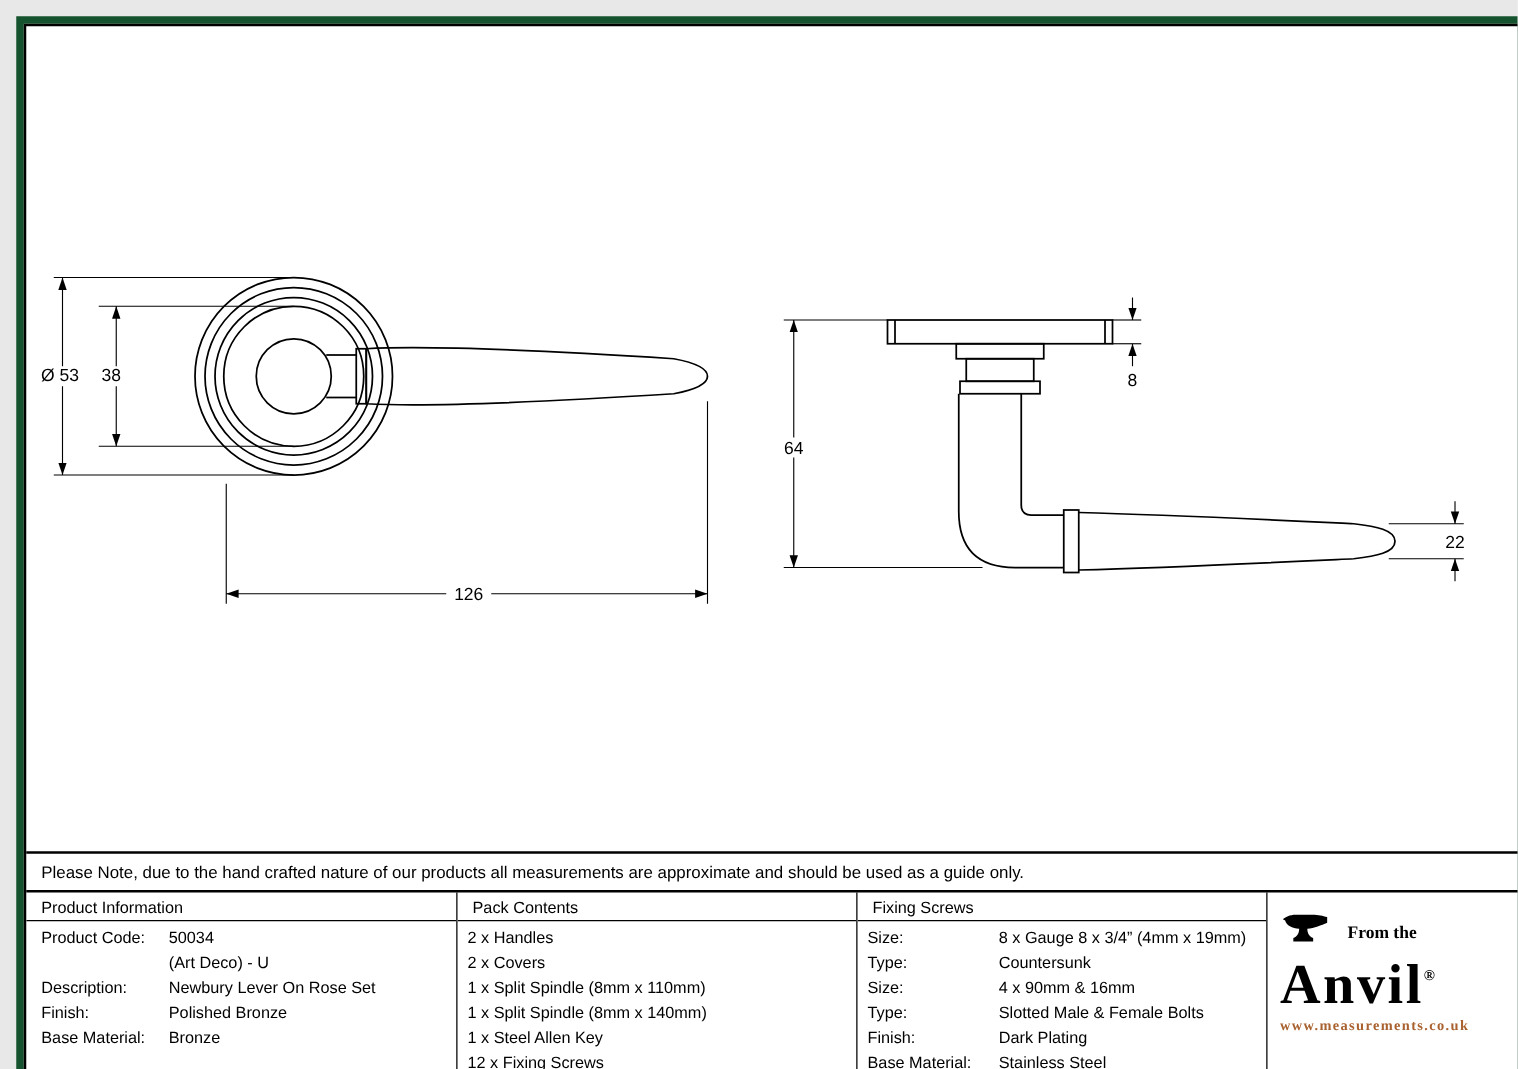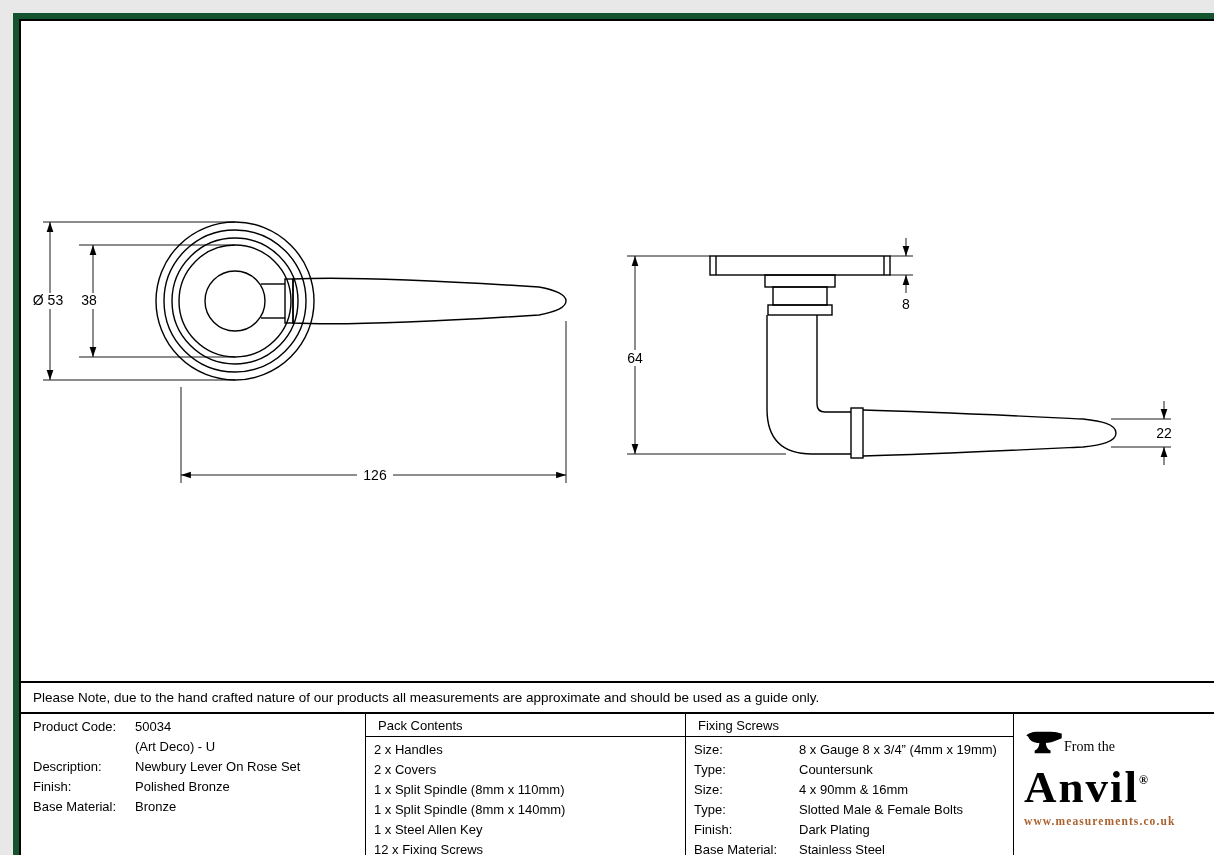--- a/index.html
+++ b/index.html
@@ -19,21 +19,21 @@
   .tcol + .tcol { border-left:1.5px solid #000; }
   .tcol-header { height:23px; border-bottom:1.5px solid #000; font-size:13px; padding:4px 0 0 12px; }
   .tcol-body { padding-top:3px; font-size:13px; }
   .trow { line-height:20px; white-space:nowrap; }
   .col1 .trow { padding-left:12px; }
   .col2 .trow, .col3 .trow { padding-left:8px; }
   .tlabel { display:inline-block; }
   .col1 .tlabel { width:102px; }
   .col3 .tlabel { width:105px; }
   .logo-col { padding:12px 6px 0 10px; }
-  .logo-top { display:flex; align-items:flex-end; gap:0; height:30px; }
+  .logo-top { display:flex; align-items:flex-end; gap:14px; height:30px;font-weight:bold; }
   .anvil-icon svg { width:40px; height:28px; display:block; }
   .from-the { font-family:"Liberation Serif", serif; font-size:14px; line-height:14px; padding-bottom:2px; }
   .anvil-name { font-family:"Liberation Serif", serif; font-weight:bold; font-size:45px; line-height:48px; letter-spacing:2px; }
   .reg-mark { font-size:12px; font-weight:bold; vertical-align:18px; letter-spacing:0; font-family:"Liberation Serif", serif; }
   .website { color:#a9622f; font-family:"Liberation Serif", serif; font-weight:bold; font-size:11.5px; letter-spacing:1.1px; padding-top:4px; }
 </style>
 </head>
 <body>
 
 <div class="page">
@@ -110,20 +110,21 @@
       </svg>
     </div>
 
     <div class="note-bar">
       <span>Please Note, due to the hand crafted nature of our products all measurements are approximate and should be used as a guide only.</span>
     </div>
 
     <div class="spec-table">
 
       <div class="tcol col1">
+        <div class="tcol-header">Product Information</div>
         <div class="tcol-body">
           <div class="trow"><span class="tlabel">Product Code:</span><span class="tvalue">50034</span></div>
           <div class="trow"><span class="tlabel"></span><span class="tvalue">(Art Deco) - U</span></div>
           <div class="trow"><span class="tlabel">Description:</span><span class="tvalue">Newbury Lever On Rose Set</span></div>
           <div class="trow"><span class="tlabel">Finish:</span><span class="tvalue">Polished Bronze</span></div>
           <div class="trow"><span class="tlabel">Base Material:</span><span class="tvalue">Bronze</span></div>
         </div>
       </div>
 
       <div class="tcol col2">

